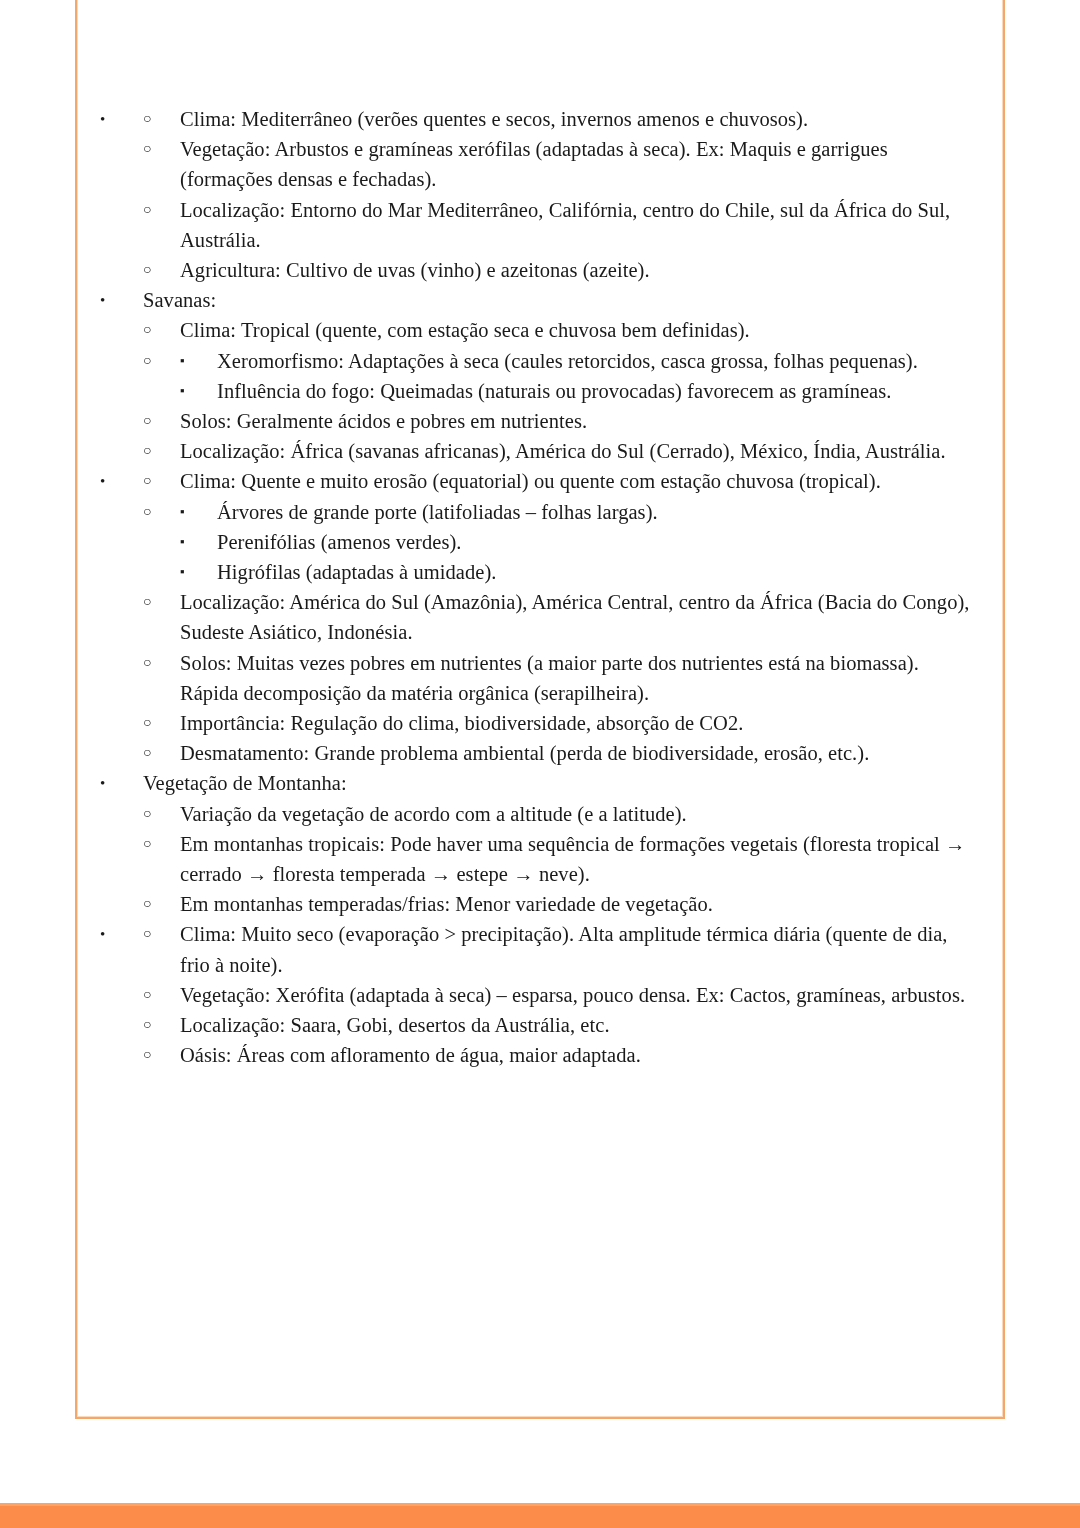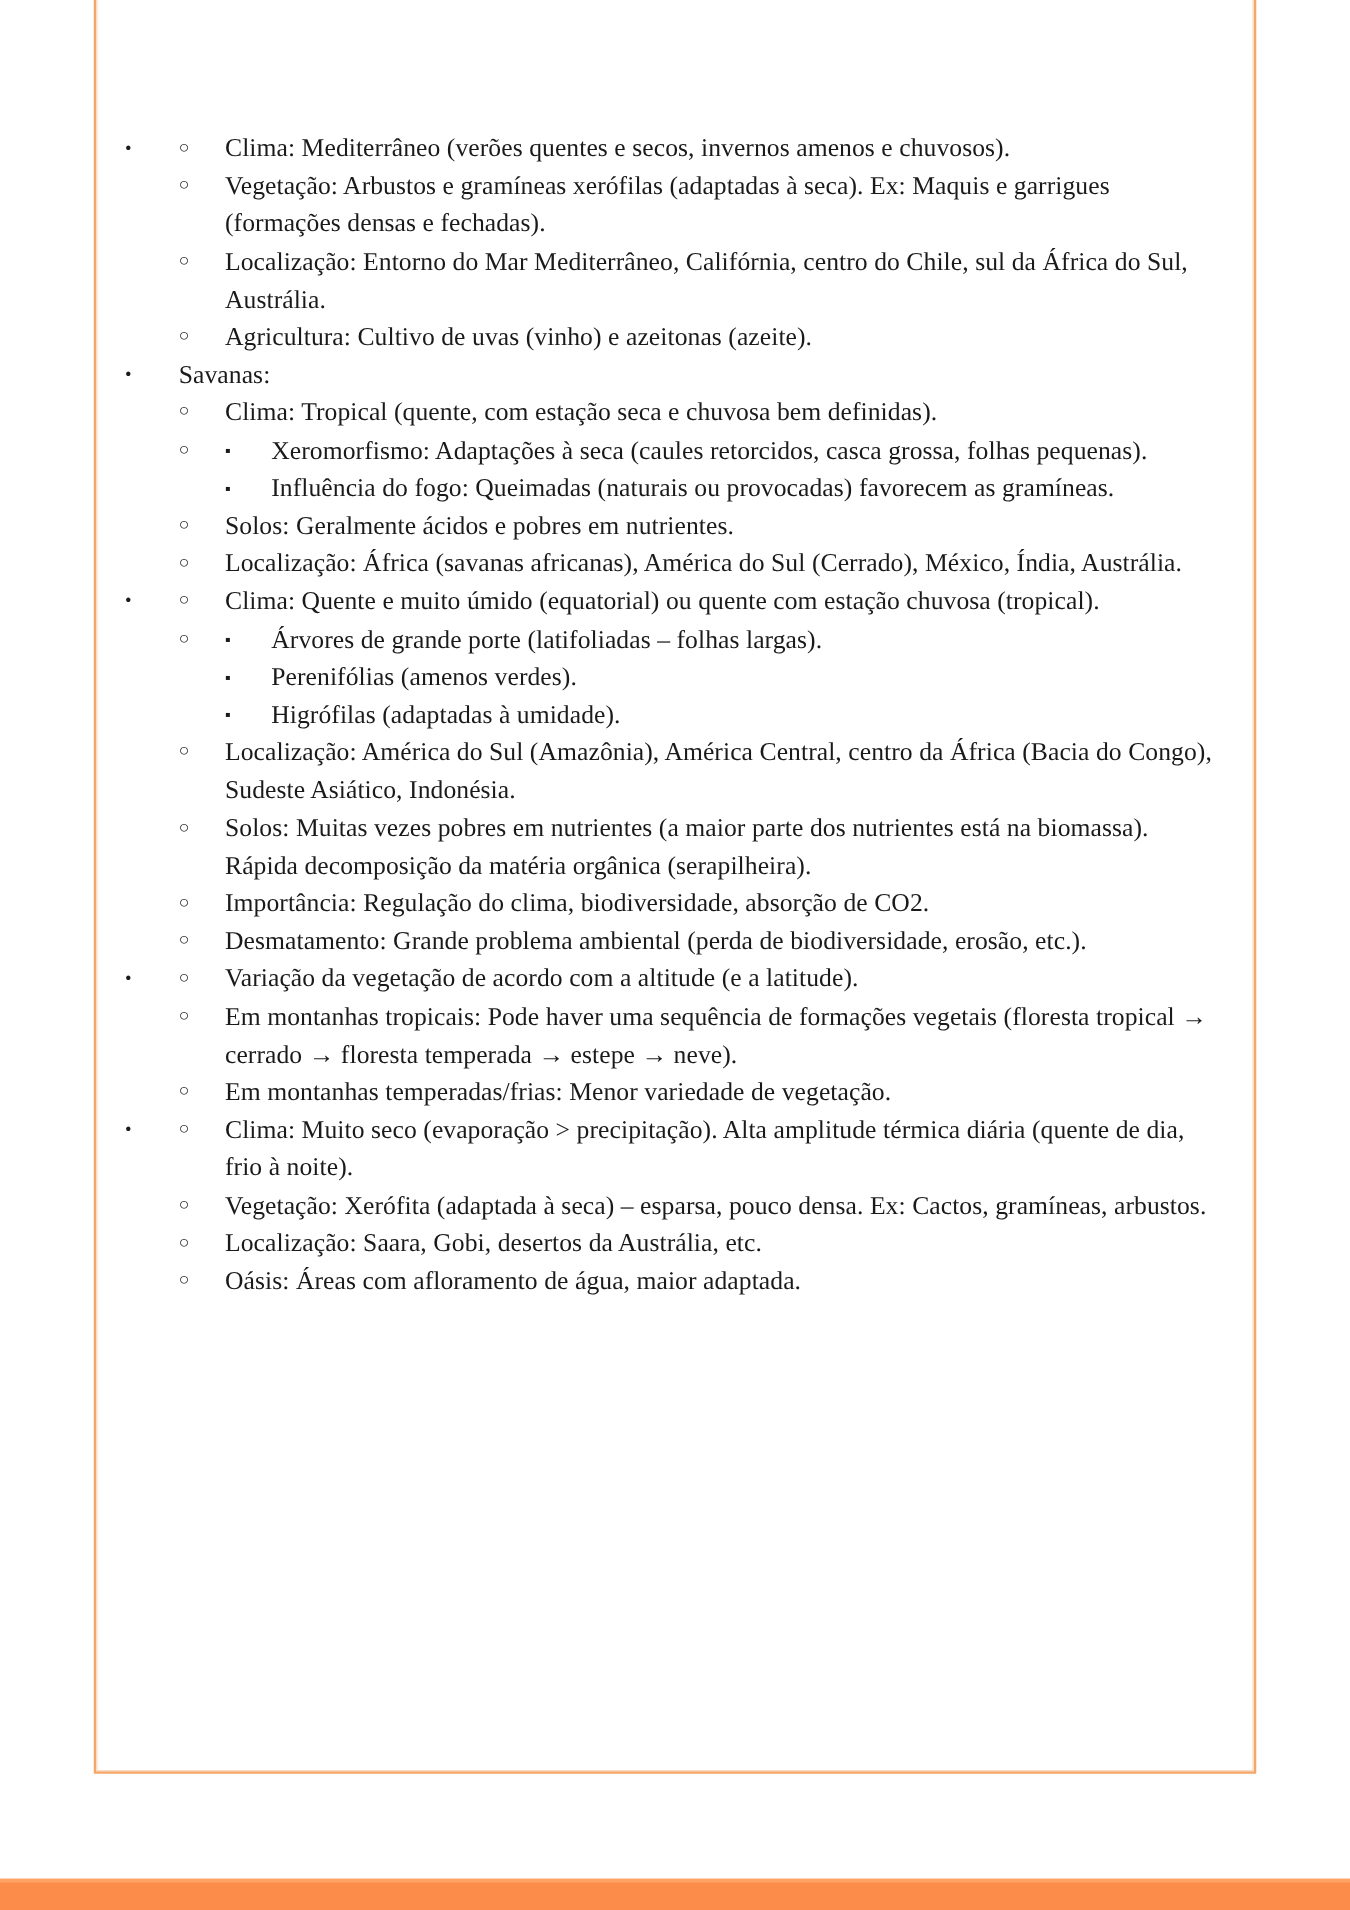--- a/index.html
+++ b/index.html
@@ -157,21 +157,21 @@
             <span class="bullet">○</span>
             <span class="txt">Localização: África (savanas africanas), América do Sul (Cerrado), México, Índia, Austrália.</span>
           </li>
         </ul>
       </li>
       <li class="item">
         <span class="bullet">•</span>
         <ul class="lvl l2">
           <li class="item">
             <span class="bullet">○</span>
-            <span class="txt">Clima: Quente e muito úmido (equatorial) ou quente com estação chuvosa (tropical).</span>
+            <span class="txt">Clima: Quente e muito erosão (equatorial) ou quente com estação chuvosa (tropical).</span>
           </li>
           <li class="item">
             <span class="bullet">○</span>
             <ul class="lvl l3">
               <li class="item">
                 <span class="bullet">▪</span>
                 <span class="txt">Árvores de grande porte (latifoliadas – folhas largas).</span>
               </li>
               <li class="item">
                 <span class="bullet">▪</span>
@@ -196,20 +196,21 @@
             <span class="txt">Importância: Regulação do clima, biodiversidade, absorção de CO2.</span>
           </li>
           <li class="item">
             <span class="bullet">○</span>
             <span class="txt">Desmatamento: Grande problema ambiental (perda de biodiversidade, erosão, etc.).</span>
           </li>
         </ul>
       </li>
       <li class="item">
         <span class="bullet">•</span>
+        <span class="txt">Vegetação de Montanha:</span>
         <ul class="lvl l2">
           <li class="item">
             <span class="bullet">○</span>
             <span class="txt">Variação da vegetação de acordo com a altitude (e a latitude).</span>
           </li>
           <li class="item">
             <span class="bullet">○</span>
             <span class="txt">Em montanhas tropicais: Pode haver uma sequência de formações vegetais (floresta tropical → cerrado → floresta temperada → estepe → neve).</span>
           </li>
           <li class="item">

